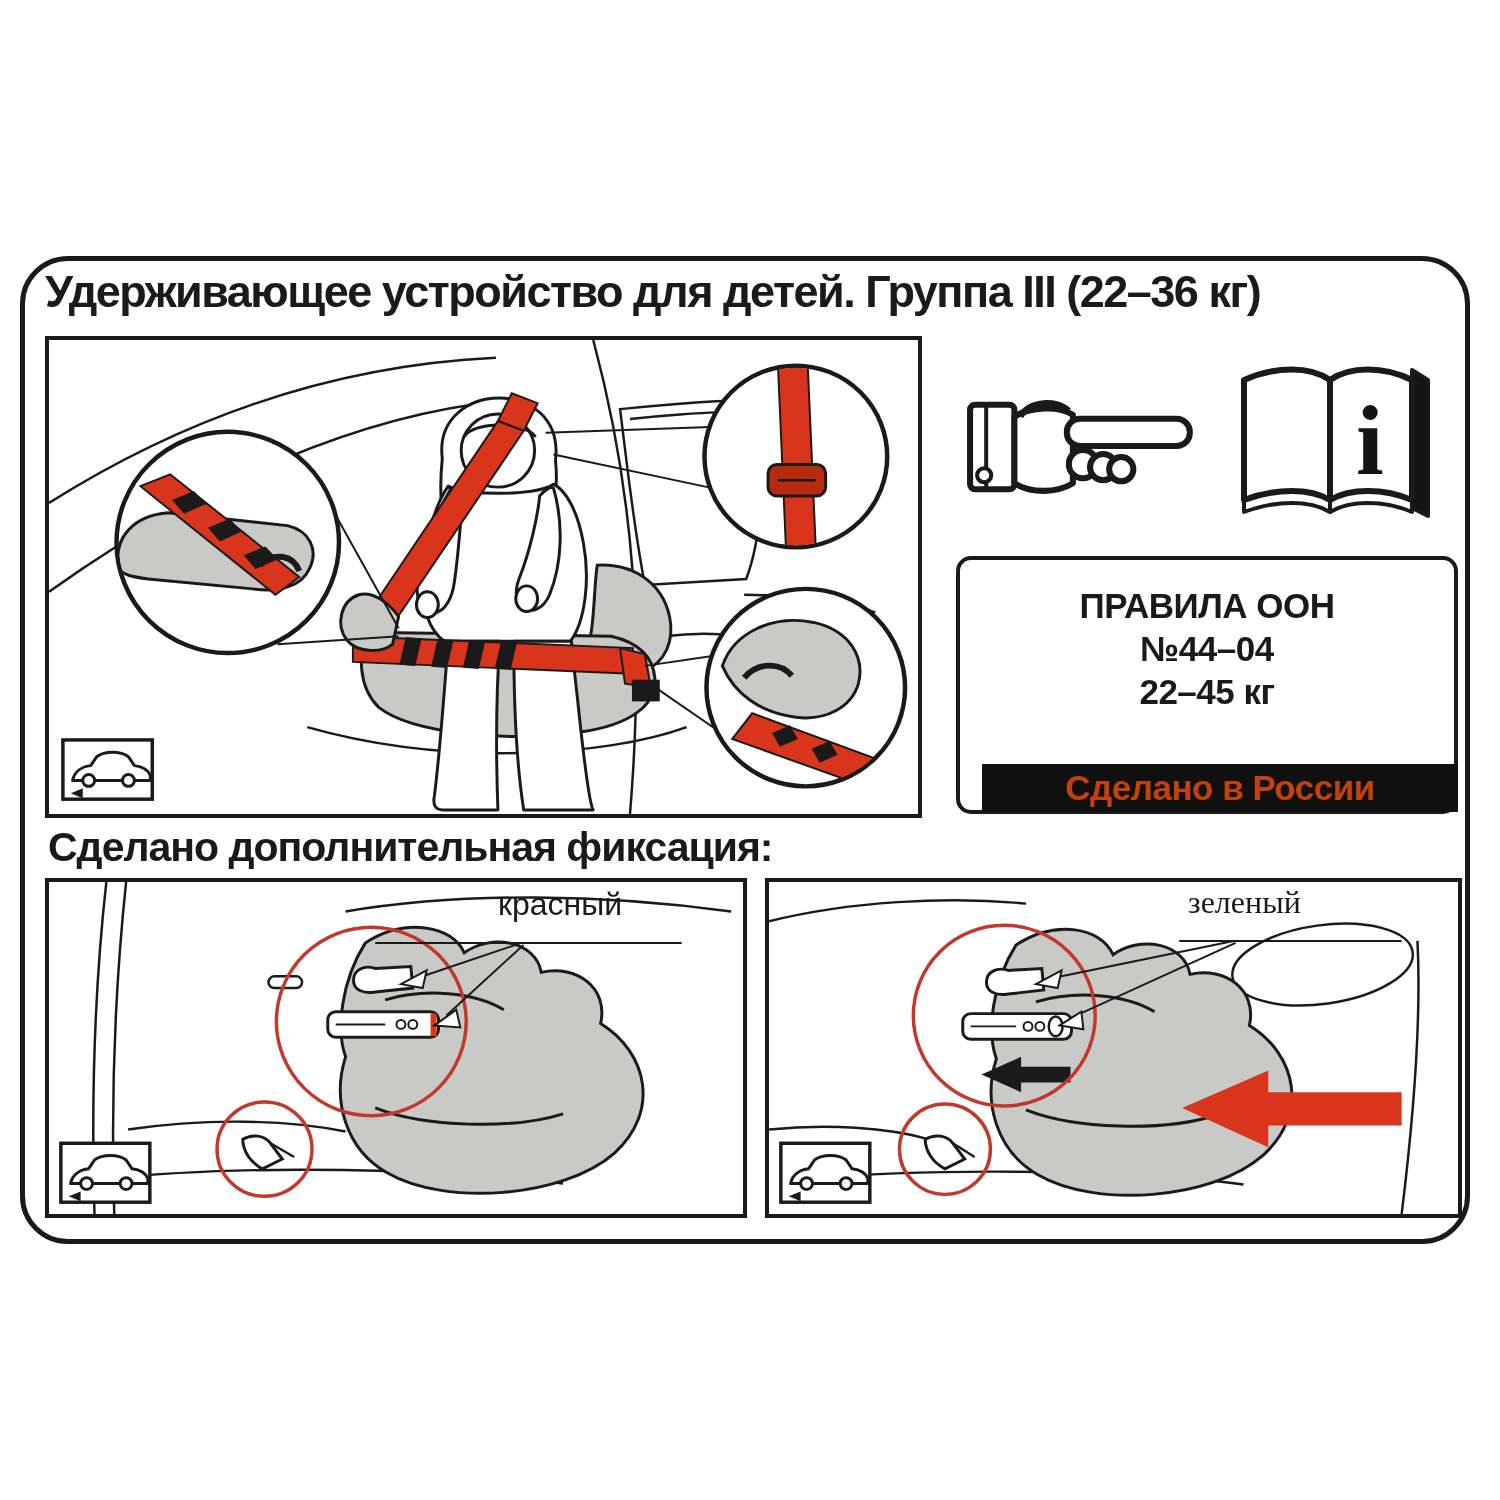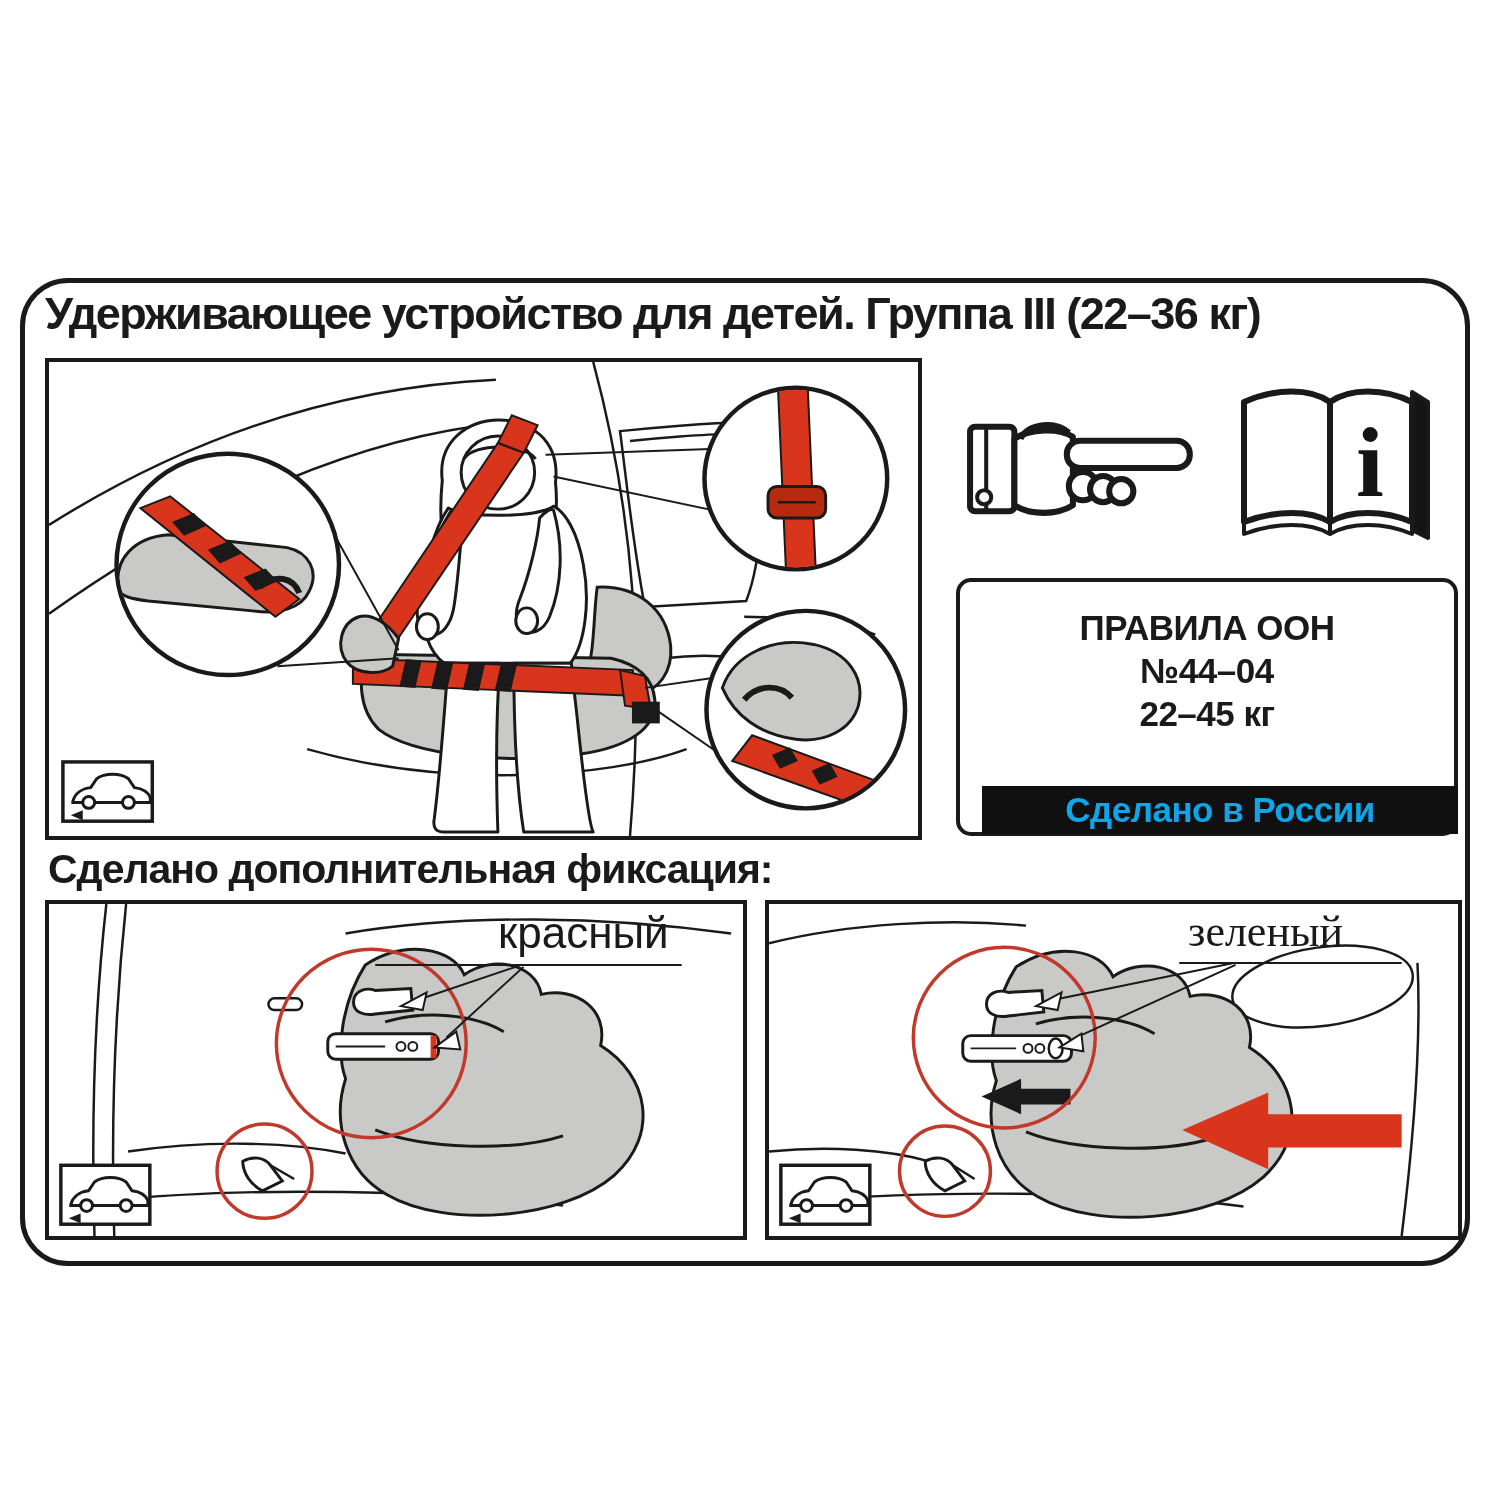--- a/index.html
+++ b/index.html
@@ -1,33 +1,33 @@
 <!DOCTYPE html>
 <html><head>
 <meta charset="utf-8">
 <style>
   html,body{margin:0;padding:0;background:#ffffff;}
   .page{position:relative;width:1500px;height:1500px;background:#ffffff;overflow:hidden;
         font-family:"Liberation Sans", sans-serif;color:#1a1a1a;}
-  .abs{position:absolute;margin-top:22px;}
+  .abs{position:absolute;}
   .frame{left:20px;top:256px;width:1450px;height:988px;border:5px solid #1a1a1a;border-radius:48px;box-sizing:border-box;}
   .title{left:45px;top:266px;width:1420px;font-size:45px;font-weight:700;letter-spacing:-1.5px;white-space:nowrap;}
   .main-panel{left:45px;top:336px;width:877px;height:482px;border:4px solid #1a1a1a;box-sizing:border-box;background:#fff;}
   .main-panel svg,.fix-panel svg,.icon-box svg{display:block;width:100%;height:100%;}
   .hand-icon{left:962px;top:370px;width:252px;height:152px;}
   .book-icon{left:1228px;top:358px;width:208px;height:174px;}
   .cert-box{left:956px;top:556px;width:502px;height:258px;border:4px solid #1a1a1a;border-radius:15px;box-sizing:border-box;padding-top:24px;text-align:center;}
   .cert-line{font-size:35px;font-weight:700;line-height:43px;letter-spacing:-0.5px;}
-  .made-in{left:982px;top:764px;width:476px;height:48px;background:#101010;color:#0ea5e9;
+  .made-in{left:982px;top:764px;width:476px;height:48px;background:#101010;color:#c2410c;
            font-size:35px;font-weight:700;display:flex;align-items:center;justify-content:center;letter-spacing:-0.5px;text-align:center;}
   .fix-heading{left:48px;top:824px;font-size:41px;font-weight:700;letter-spacing:-1px;white-space:nowrap;}
   .fix-panel{top:878px;height:340px;border:4px solid #1a1a1a;box-sizing:border-box;background:#fff;}
   .fix-left{left:45px;width:702px;}
   .fix-right{left:765px;width:697px;}
-  .part-label{font-size:44px;font-weight:400;white-space:nowrap;}
+  .part-label{font-size:32px;font-weight:400;white-space:nowrap;}
   .label-krasny{left:498px;top:886px;}
   .label-zeleny{left:1188px;top:884px;font-family:Liberation Serif, serif;}
 </style>
 </head>
 <body>
 
 <div class="page">
 
   <div class="abs frame"></div>
 

